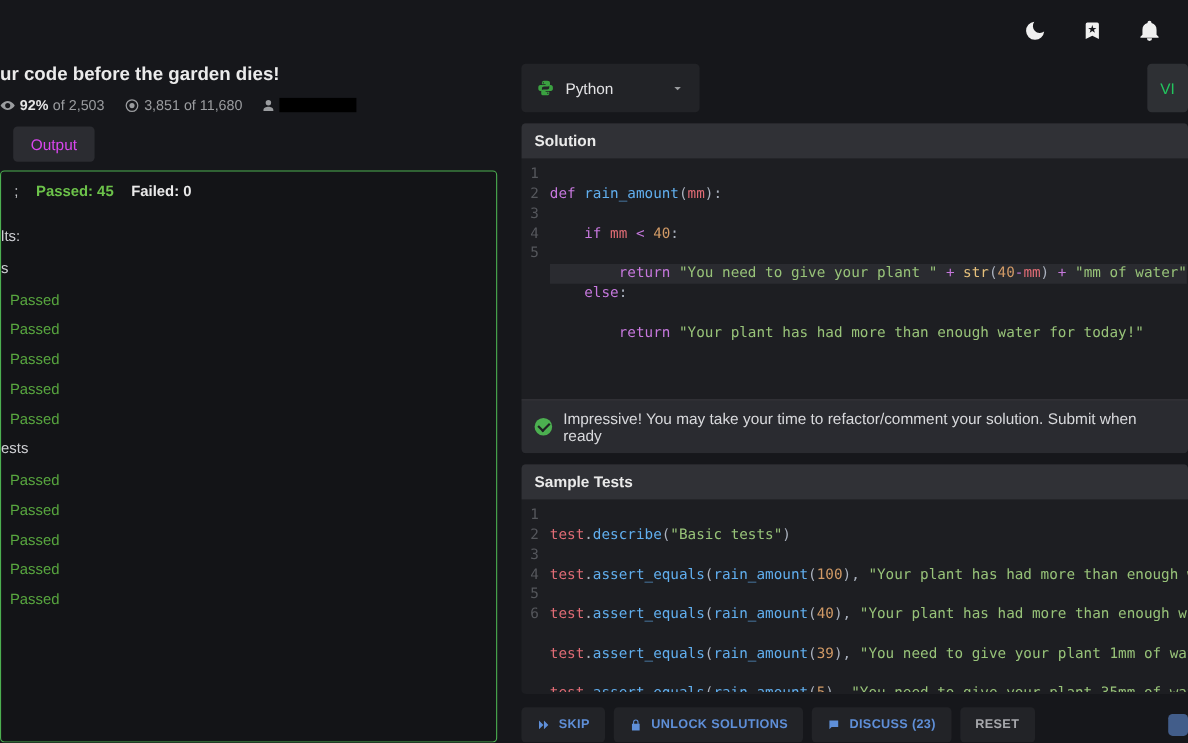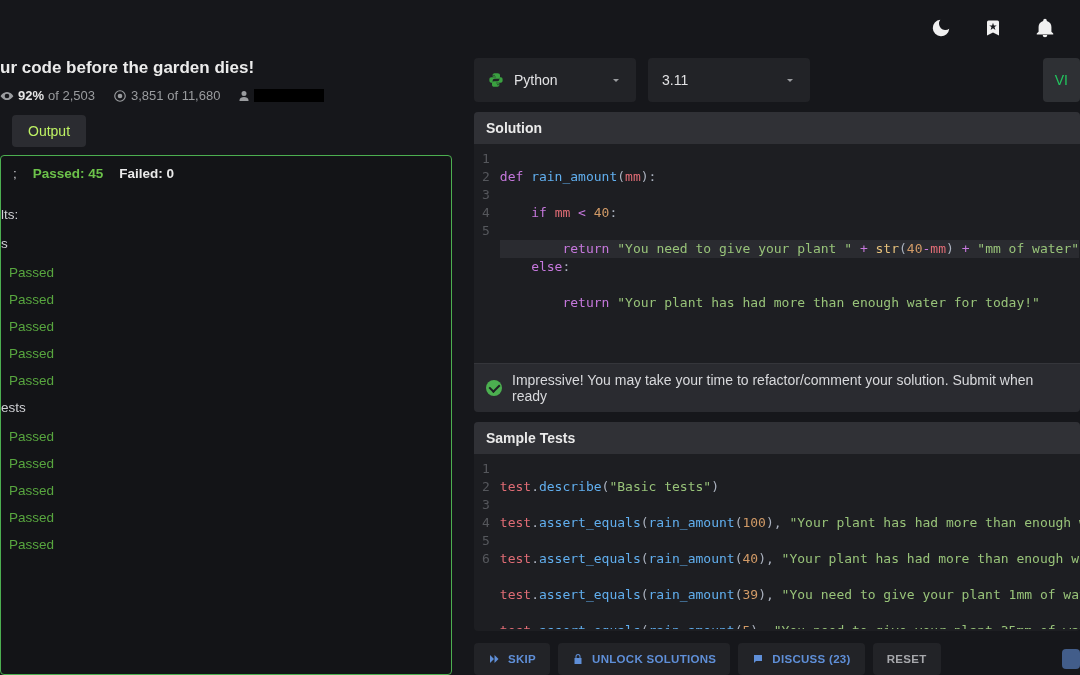--- a/index.html
+++ b/index.html
@@ -57,21 +57,21 @@
     margin-bottom: 12px;
     padding-left: 0;
   }
   .meta .pct { color: #e5e5e5; font-weight: 600; }
   .meta-item { display: flex; align-items: flex-end; gap: 4px; }
   .meta-item svg { fill: #9a9c9f; }
   .user-redact { background:#000; width:70px; height:13px; display:inline-block; }
   .output-tab {
     display: inline-block;
     background: #2b2c31;
-    color: #bef264;
+    color: #d946ef;
     padding: 8px 16px;
     border-radius: 4px;
     font-size: 14px;
     margin-left: 12px;
     cursor: pointer;
   }
   .results-box {
     border: 1px solid #4caf50;
     border-radius: 4px;
     flex: 1;
@@ -295,28 +295,20 @@
   <div class="right">
     <div class="selectrow">
       <div class="select">
         <span class="lbl">
           <svg class="logo" width="16" height="16" viewBox="0 0 24 24">
               <path d="M11 2c-4 0-4 2-4 3v2h5v1H5c-2 0-3 1-3 4s1 4 3 4h2v-3c0-2 1-3 3-3h5c2 0 3-1 3-3V5c0-2-1-3-4-3h-3zM9 4a1 1 0 1 1 0 2 1 1 0 0 1 0-2z"></path>
               <path d="M13 22c4 0 4-2 4-3v-2h-5v-1h7c2 0 3-1 3-4s-1-4-3-4h-2v3c0 2-1 3-3 3H9c-2 0-3 1-3 3v2c0 2 1 3 4 3h3zm2-2a1 1 0 1 1 0-2 1 1 0 0 1 0 2z"></path>
             </svg>
           <span>Python</span>
         </span>
-        <svg class="chev" width="12" height="12" viewBox="0 0 24 24">
-            <path d="M12 16l-6-6h12z"></path>
-          </svg>
-      </div>
-      <div class="select">
-        <span class="lbl">
-            <span>3.11</span>
-          </span>
         <svg class="chev" width="12" height="12" viewBox="0 0 24 24">
             <path d="M12 16l-6-6h12z"></path>
           </svg>
       </div>
       <div class="vim">VI</div>
     </div>
 
     <div class="panel solution-panel">
       <div class="panel-title">Solution</div>
       <div class="code">

